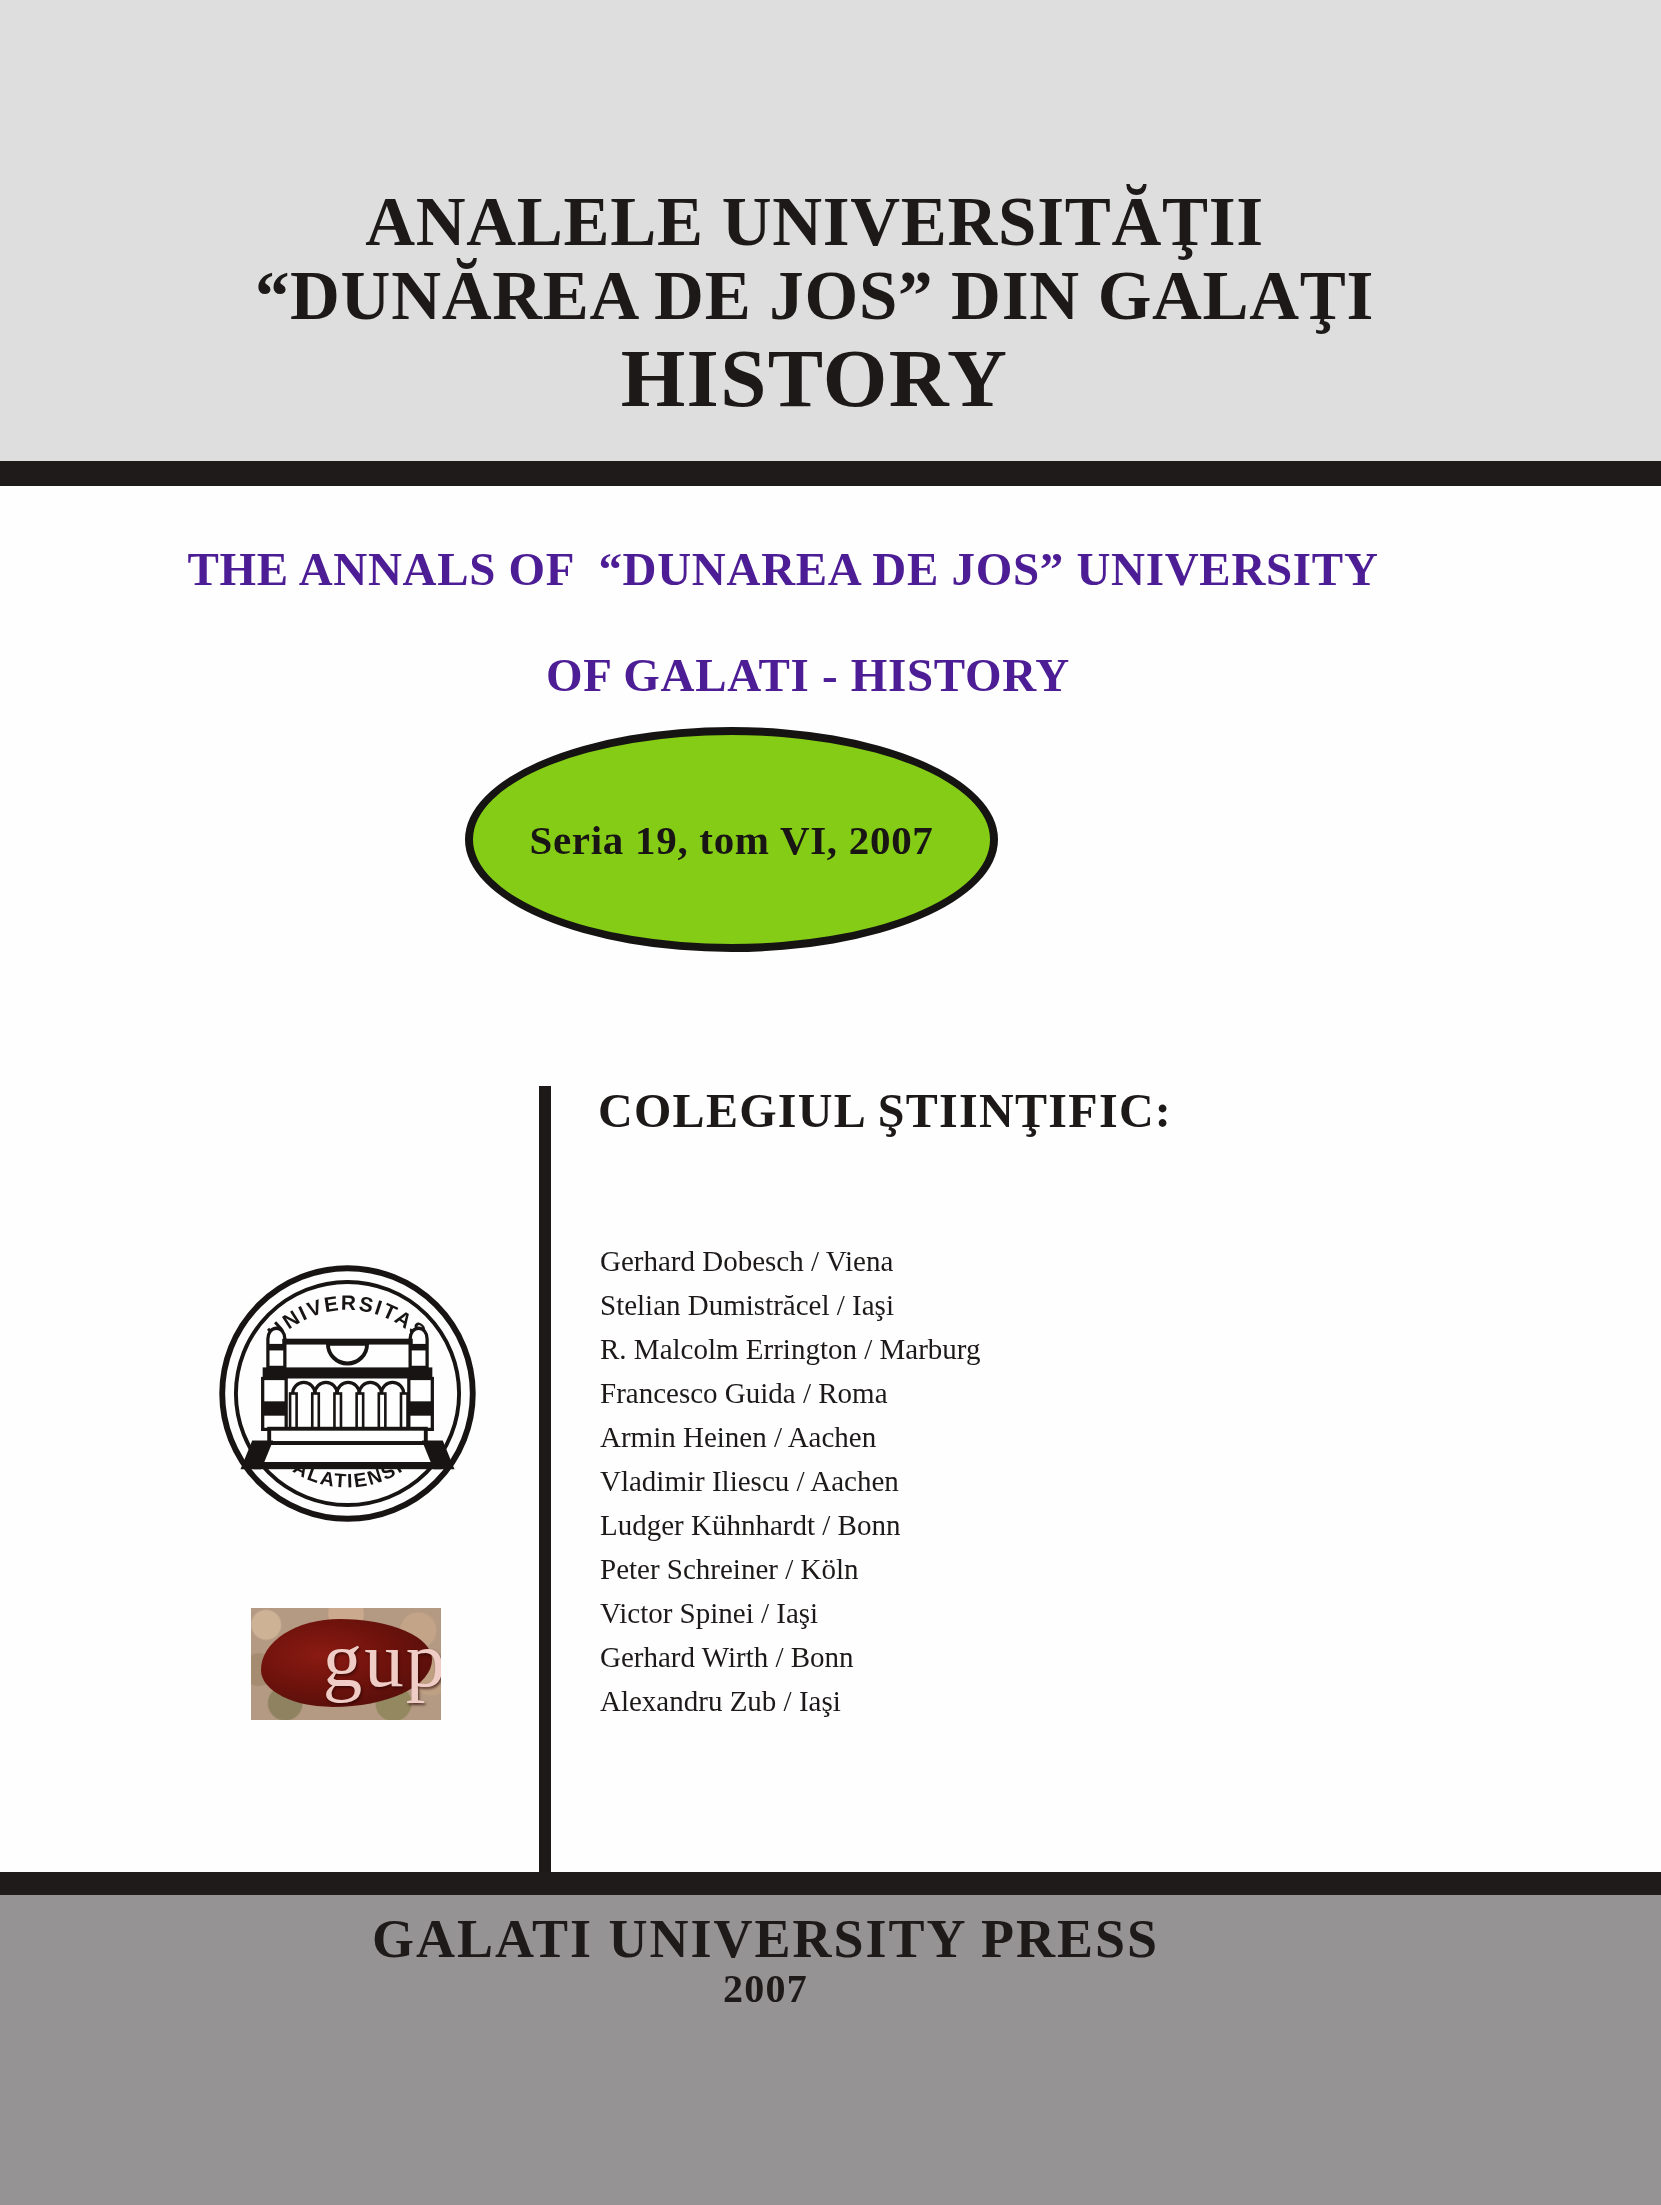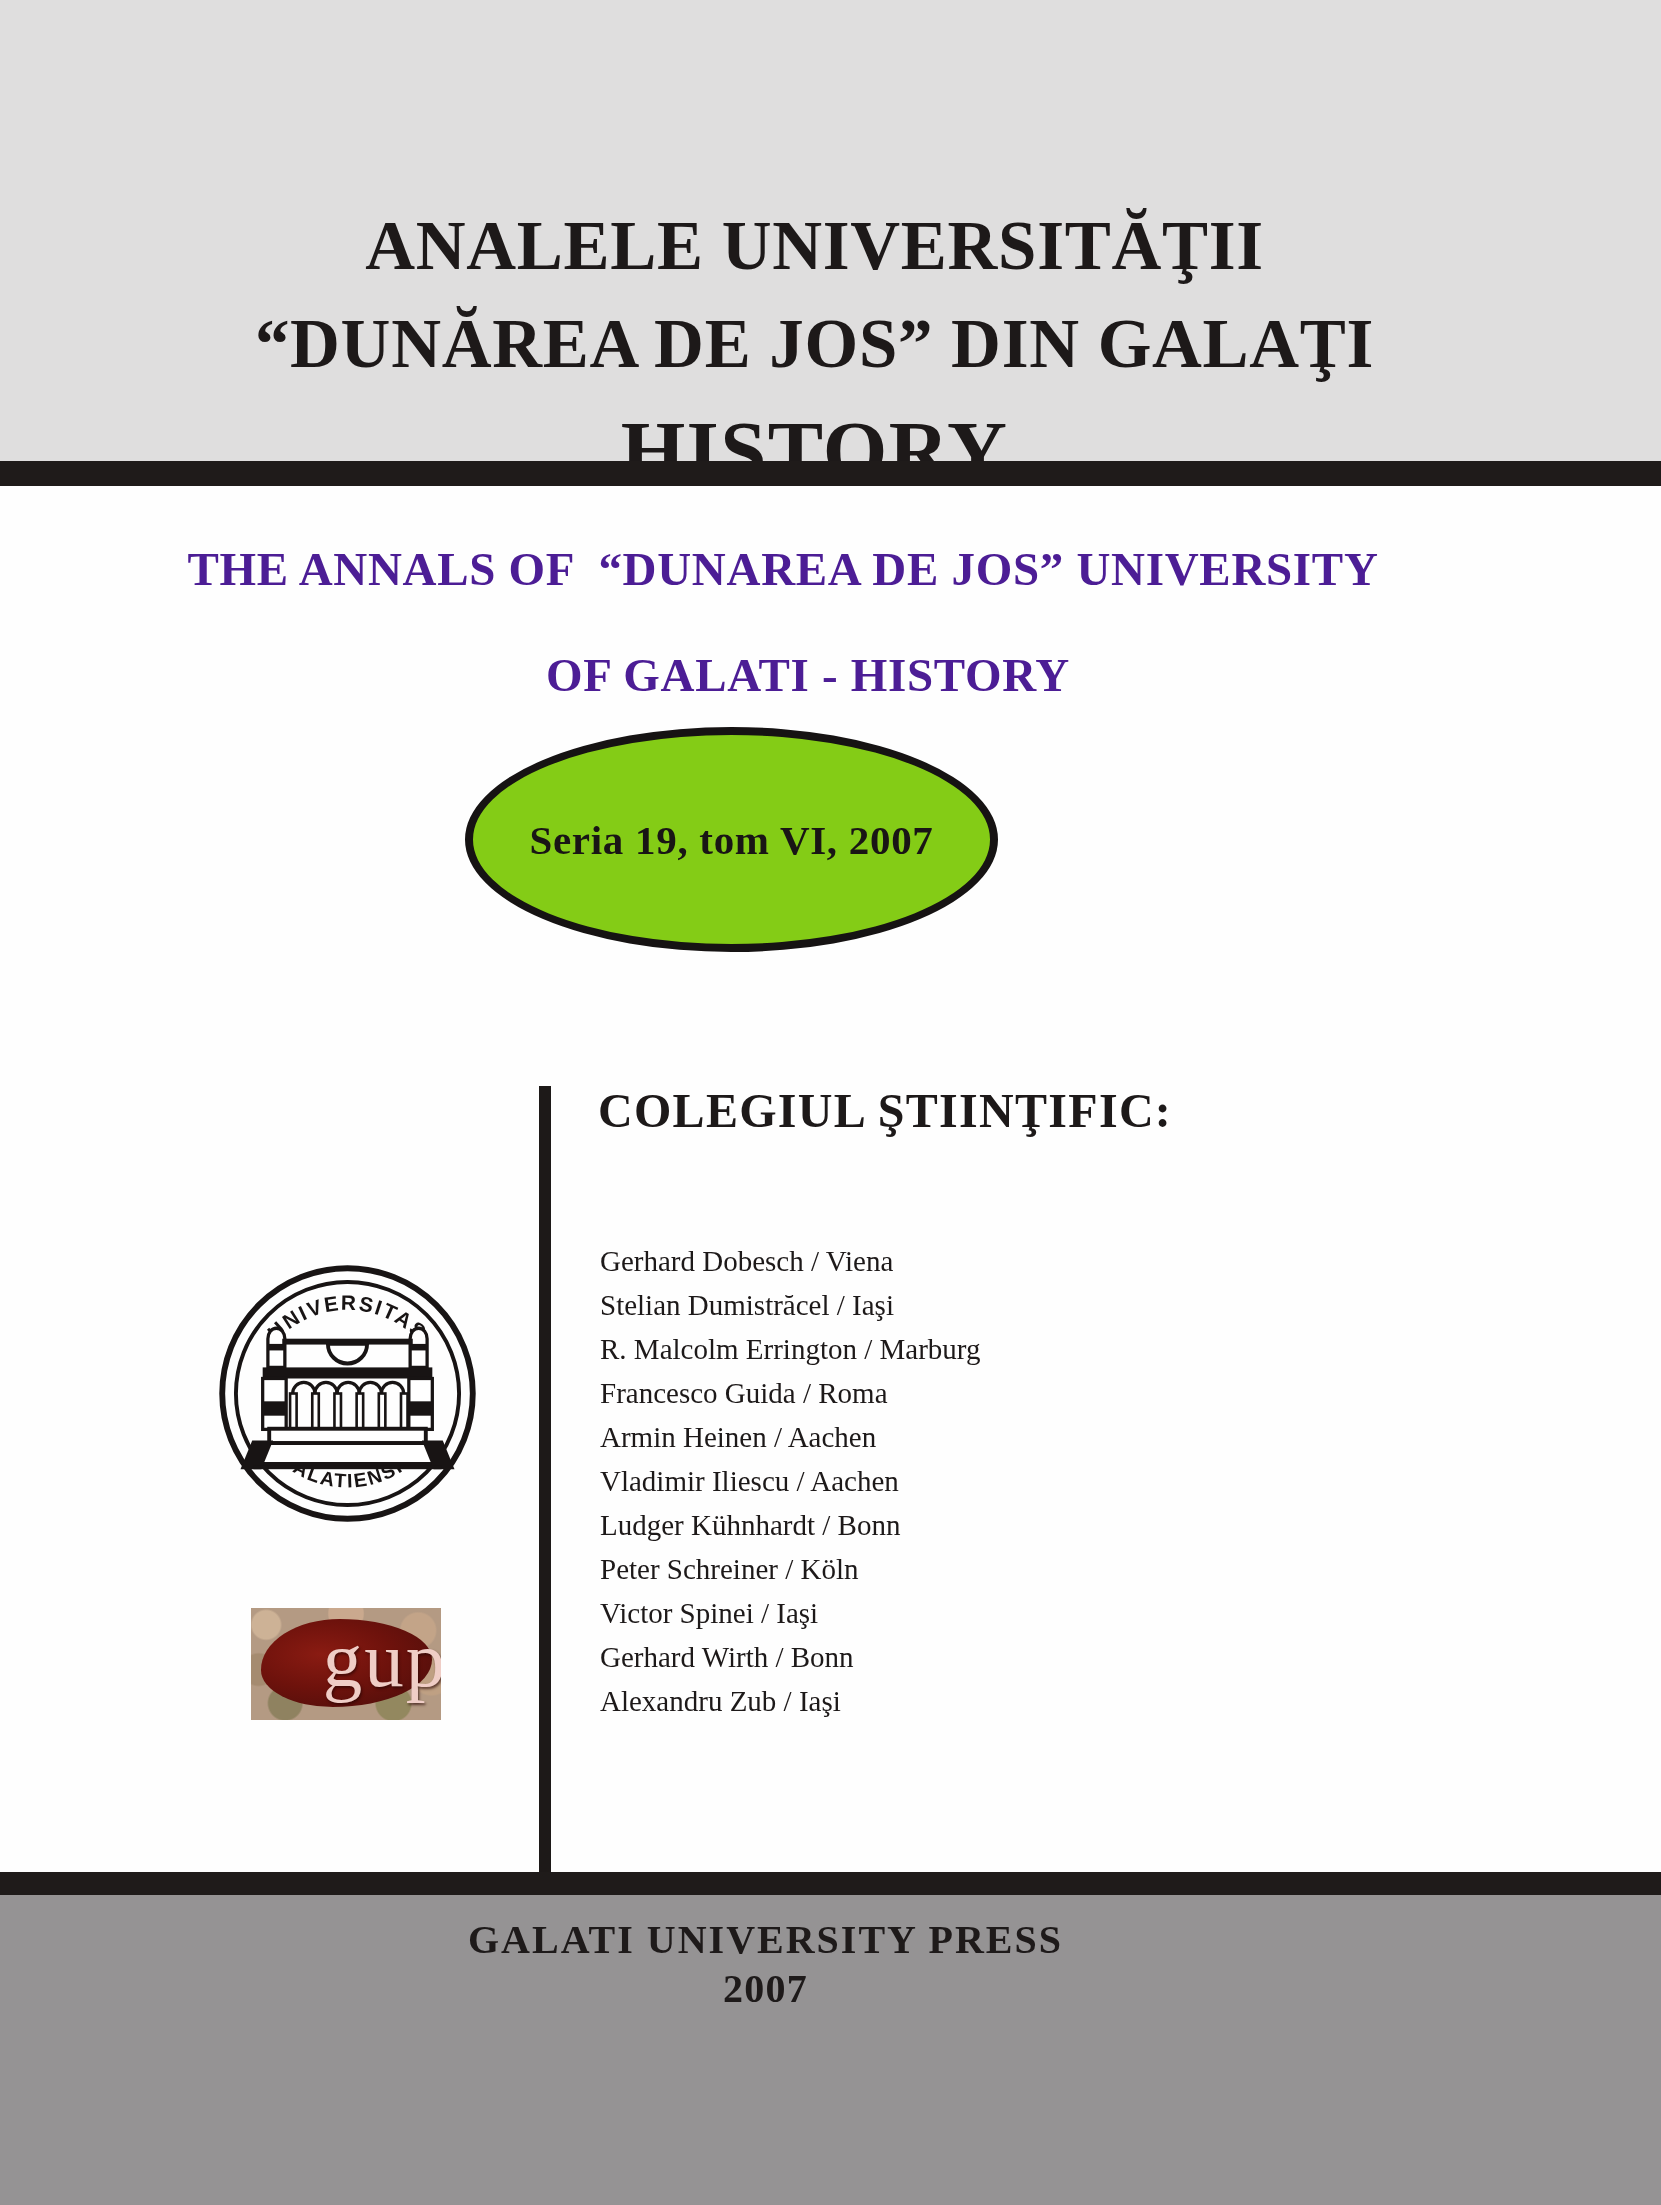--- a/index.html
+++ b/index.html
@@ -4,21 +4,21 @@
 <style>
   html,body { margin:0; padding:0; background:#ffffff; }
   .page {
     position:relative; width:1661px; height:2205px; overflow:hidden;
     background:#fefefe; color:#1c1918;
     font-family:"Liberation Serif", serif;
   }
   
   .masthead-band { position:absolute; left:0; top:0; width:1661px; height:461px; background:#dfdede; }
   .masthead { position:absolute; left:0; top:185px; width:1629px; text-align:center; font-weight:bold; color:#1d1919; }
-  .masthead .m-line { font-size:69px; line-height:74px; letter-spacing:0.7px; white-space:nowrap;margin-top:24px; }
+  .masthead .m-line { font-size:69px; line-height:74px; letter-spacing:0.7px; white-space:nowrap; }
   .masthead .m-line3 { font-size:83px; line-height:90px; letter-spacing:1.3px; }
   .divider-bar { position:absolute; left:0; width:1661px; background:#1f1b1a; }
   .divider-top { top:461px; height:25.4px; }
   .divider-bottom { top:1872px; height:23px; }
   
   .subtitle { position:absolute; left:16px; top:543px; width:1534px; text-align:center;
     font-weight:bold; font-size:47px; line-height:53px; letter-spacing:0.7px; color:#4c1d95; white-space:pre; }
   
   .edition-ellipse { position:absolute; left:465px; top:727px; width:533px; height:225px;
     box-sizing:border-box; background:#84cc16; border:8.5px solid #161313; border-radius:50%;
@@ -49,21 +49,21 @@
     background:radial-gradient(ellipse at 35% 40%, #8a1b12 0%, #6e120c 45%, #570f0b 78%, #4c0d09 100%);
     border-radius:46% 54% 58% 42% / 58% 46% 54% 42%; }
   .gup-text { position:absolute; left:0; top:-3.9px; width:100%; height:100%;
     display:flex; align-items:center; justify-content:center;
     font-family:"Liberation Serif", serif; font-size:79px; font-weight:normal;
     color:#efcdc6; text-shadow:1.3px 2px 2.6px rgba(40,5,3,0.65); letter-spacing:2px;padding-left:39px; }
   
   .footer-band { position:absolute; left:0; top:1895px; width:1661px; height:311px; background:#959394; }
   .footer-text { position:absolute; left:0; top:1914px; width:1531px; text-align:center;
     font-weight:bold; color:#1e1a1a; }
-  .publisher { font-size:40px; line-height:51px; letter-spacing:2px; white-space:nowrap; }
+  .publisher { font-size:54px; line-height:51px; letter-spacing:2px; white-space:nowrap; }
   .pub-year { font-size:40px; line-height:48px; letter-spacing:1.3px; }
 </style>
 </head>
 <body>
 
 <div class="page">
 
   <div class="masthead-band"></div>
   <div class="masthead">
     <div class="m-line">ANALELE UNIVERSITĂŢII</div>

